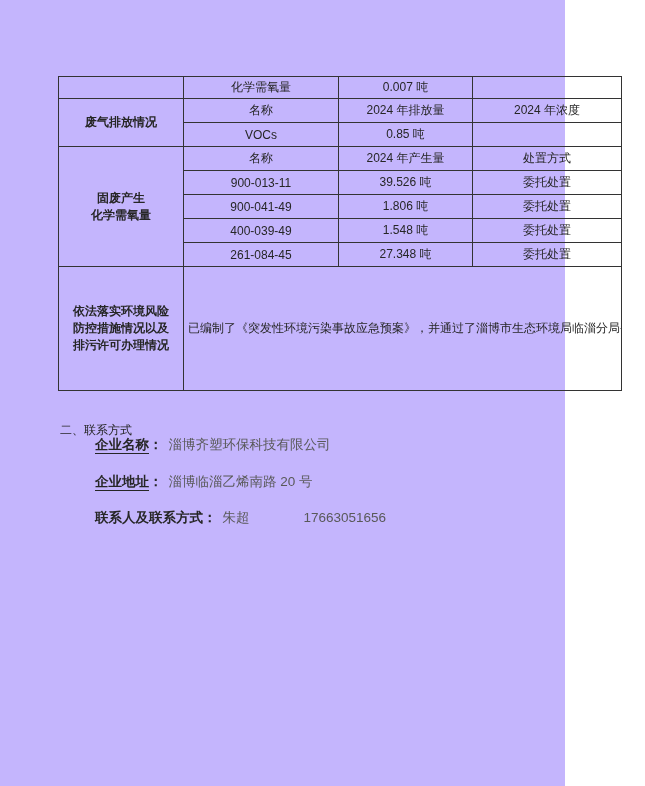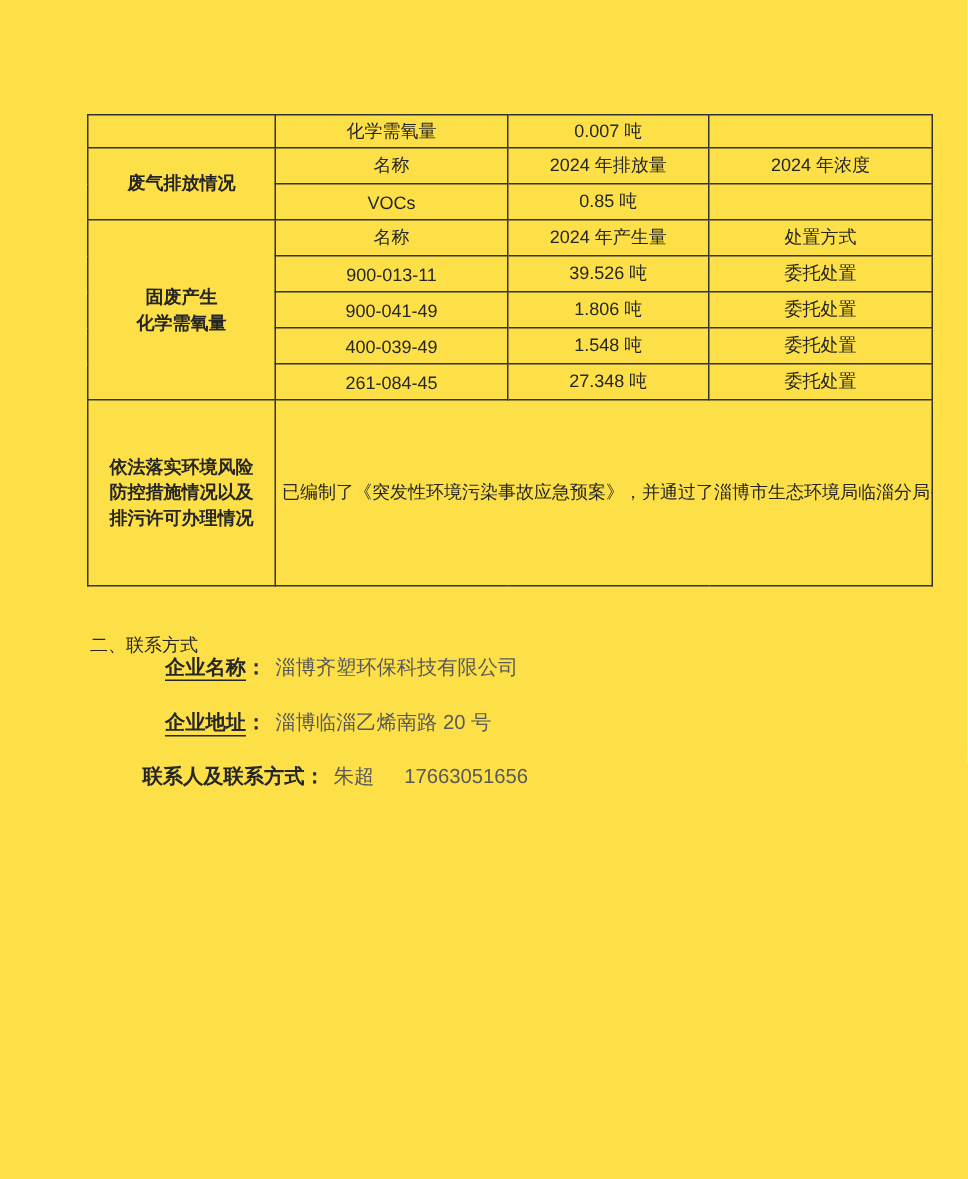--- a/index.html
+++ b/index.html
@@ -4,21 +4,21 @@
 <style>
   html,body{margin:0;padding:0;}
   body{
     width:645px;height:786px;
     background:#ffffff;
     font-family:"Liberation Sans", sans-serif;
     color:#262626;
     position:relative;
     overflow:hidden;
   }
-  .page{position:absolute;left:0;top:0;width:645px;height:786px;background:#fde047;}
+  .page{position:absolute;left:0;top:0;width:565px;height:786px;background:#c4b5fd;}
 
   
   table.report{
     position:absolute;left:58px;top:76px;
     width:563px;
     border-collapse:collapse;
     table-layout:fixed;
   }
   table.report td{
     border:1px solid #333333;
@@ -54,27 +54,26 @@
   .contact-line{
     position:absolute;left:95px;
     font-size:13.5px;color:#595959;
   }
   .contact-line .lbl{
     font-weight:bold;color:#262626;
   }
   .contact-line .lbl.u{
     border-bottom:1px solid #262626;
     padding-bottom:1px;
-    margin-left:15px;
   }
   .contact-line .colon{
     font-weight:bold;color:#262626;
   }
   .contact-line .val{margin-left:6px;}
-  .contact-line .val2{margin-left:20px;}
+  .contact-line .val2{margin-left:54px;}
   .l1{top:436px;}
   .l2{top:473px;}
   .l3{top:509px;}
 </style>
 </head>
 <body>
 
 <div class="page">
 
   <table class="report">

